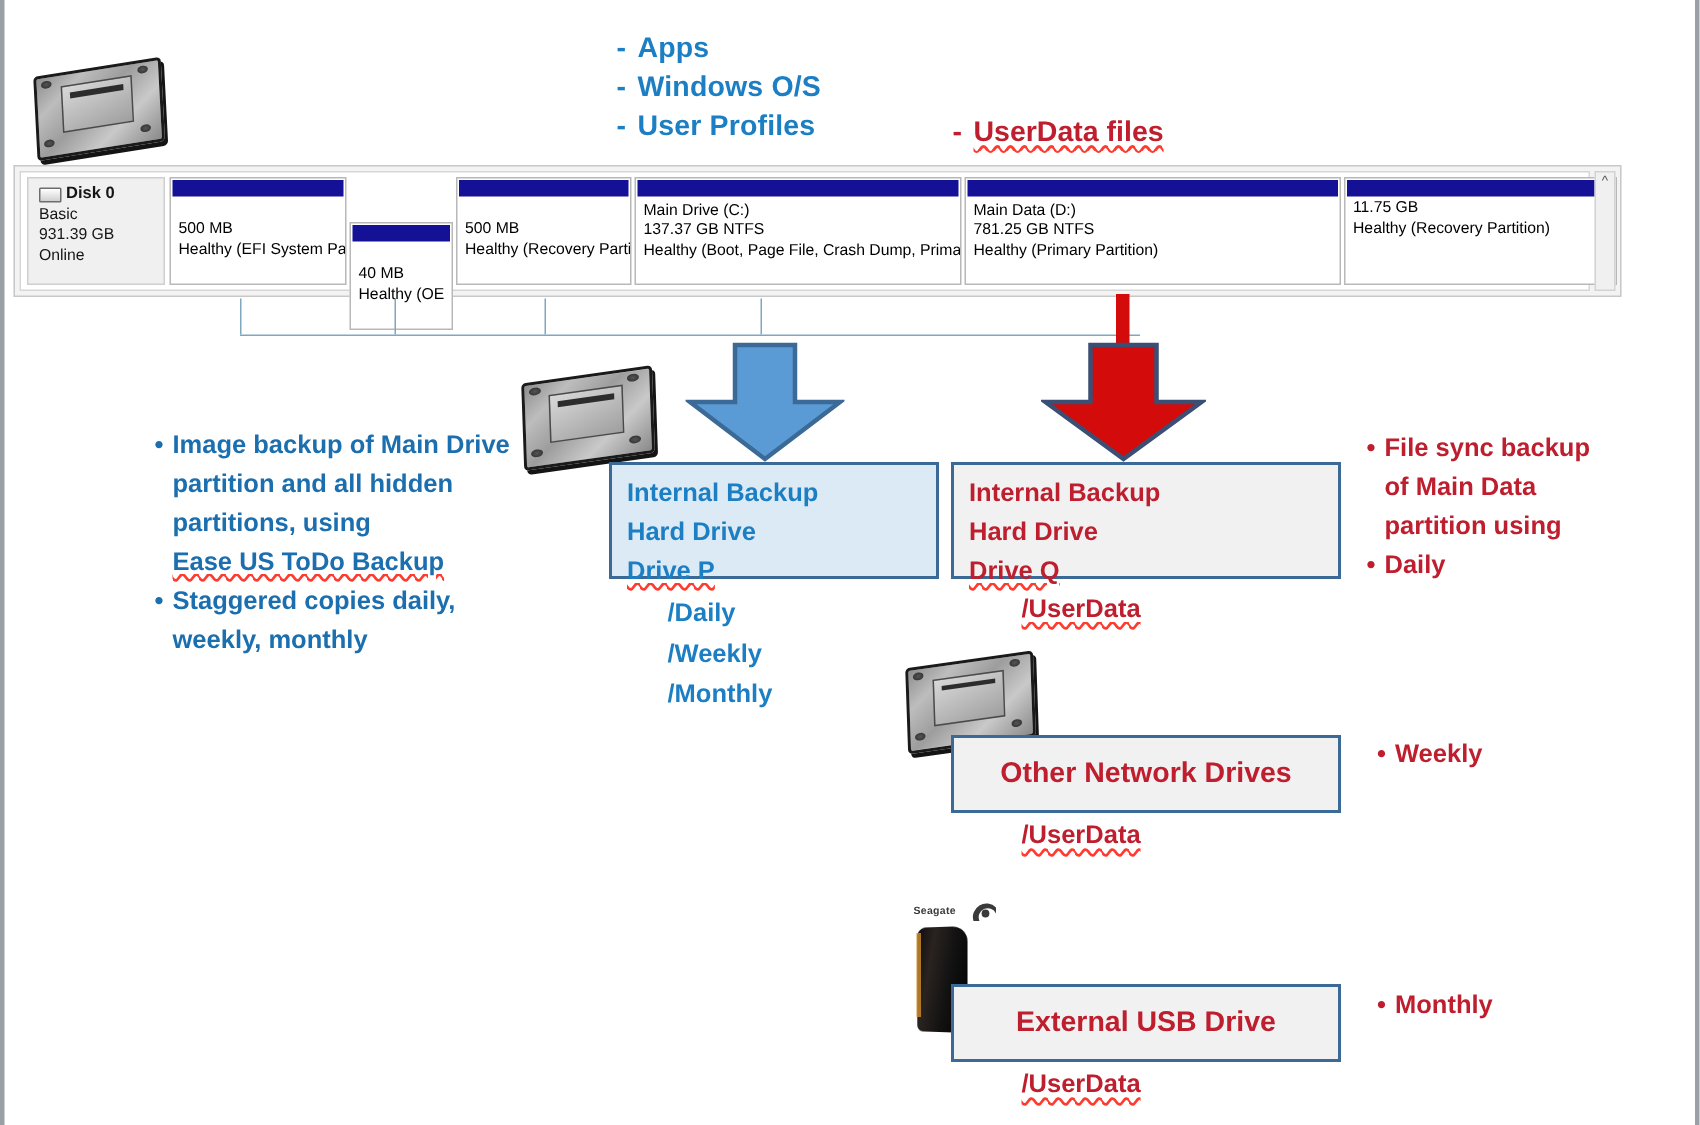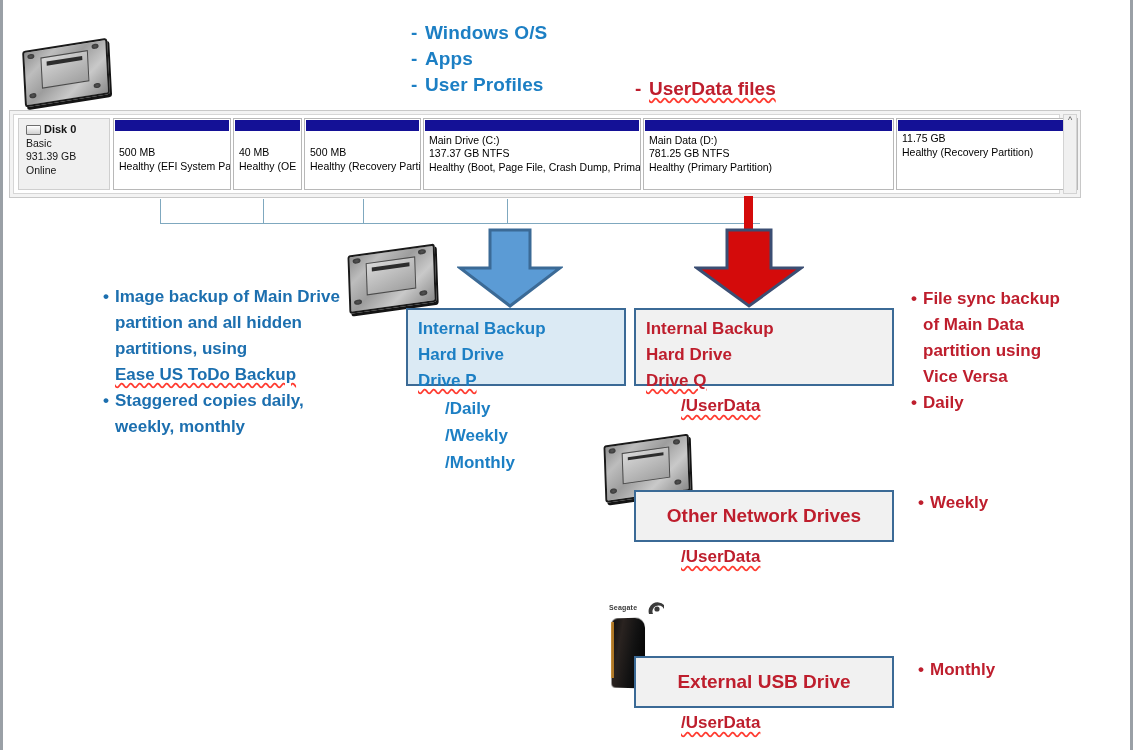--- a/index.html
+++ b/index.html
@@ -186,24 +186,24 @@
   .seagate-word {
     position:absolute; font-size:7px; font-weight:bold; color:#3a3a3a;
     letter-spacing:0.2px;
   }
 </style>
 </head>
 <body>
 
 <div class="abs legend-blue">
   <div class="row">
+    <span class="dash">-</span><span>Apps</span>
+  </div>
+  <div class="row">
     <span class="dash">-</span><span>Windows O/S</span>
-  </div>
-  <div class="row">
-    <span class="dash">-</span><span>Apps</span>
   </div>
   <div class="row">
     <span class="dash">-</span><span>User Profiles</span>
   </div>
 </div>
 
 <div class="abs legend-red">
   <span class="dash">-</span><span class="sq-red">UserData files</span>
 </div>
 
@@ -228,21 +228,21 @@
       <div>931.39 GB</div>
       <div>Online</div>
     </div>
 
     <div class="partition" style="left:99px;  width:118px;">
       <div class="cap"></div>
       <div class="psub" style="padding-top:14px">500 MB</div>
       <div class="psub">Healthy (EFI System Par</div>
     </div>
 
-    <div class="partition" style="left:219px; width:69px;">
+    <div class="partition" style="left:219px; width:69px;margin-top:30px;">
       <div class="cap"></div>
       <div class="psub" style="padding-top:14px">40 MB</div>
       <div class="psub">Healthy (OE</div>
     </div>
 
     <div class="partition" style="left:290px; width:117px;">
       <div class="cap"></div>
       <div class="psub" style="padding-top:14px">500 MB</div>
       <div class="psub">Healthy (Recovery Parti</div>
     </div>
@@ -334,21 +334,20 @@
 </div>
 <div class="abs path-red" style="left:678px; top:396px;">/UserData</div>
 
 <div class="abs" id="right-notes">
   <div class="bullet-row">
     <span class="dot">•</span>
     <span class="txt">File sync backup</span>
   </div>
   <div class="ind">of Main Data</div>
   <div class="ind">partition using</div>
-  <div class="ind">Vice Versa</div>
   <div class="bullet-row">
     <span class="dot">•</span>
     <span class="txt">Daily</span>
   </div>
 </div>
 
 <div class="abs hdd" style="left:601px; top:440px; width:82px; height:53px; transform: rotate(-8deg) skewX(-6deg);">
   <div class="body"></div>
   <div class="label"></div>
   <div class="scr" style="left:6%;top:8%"></div>

